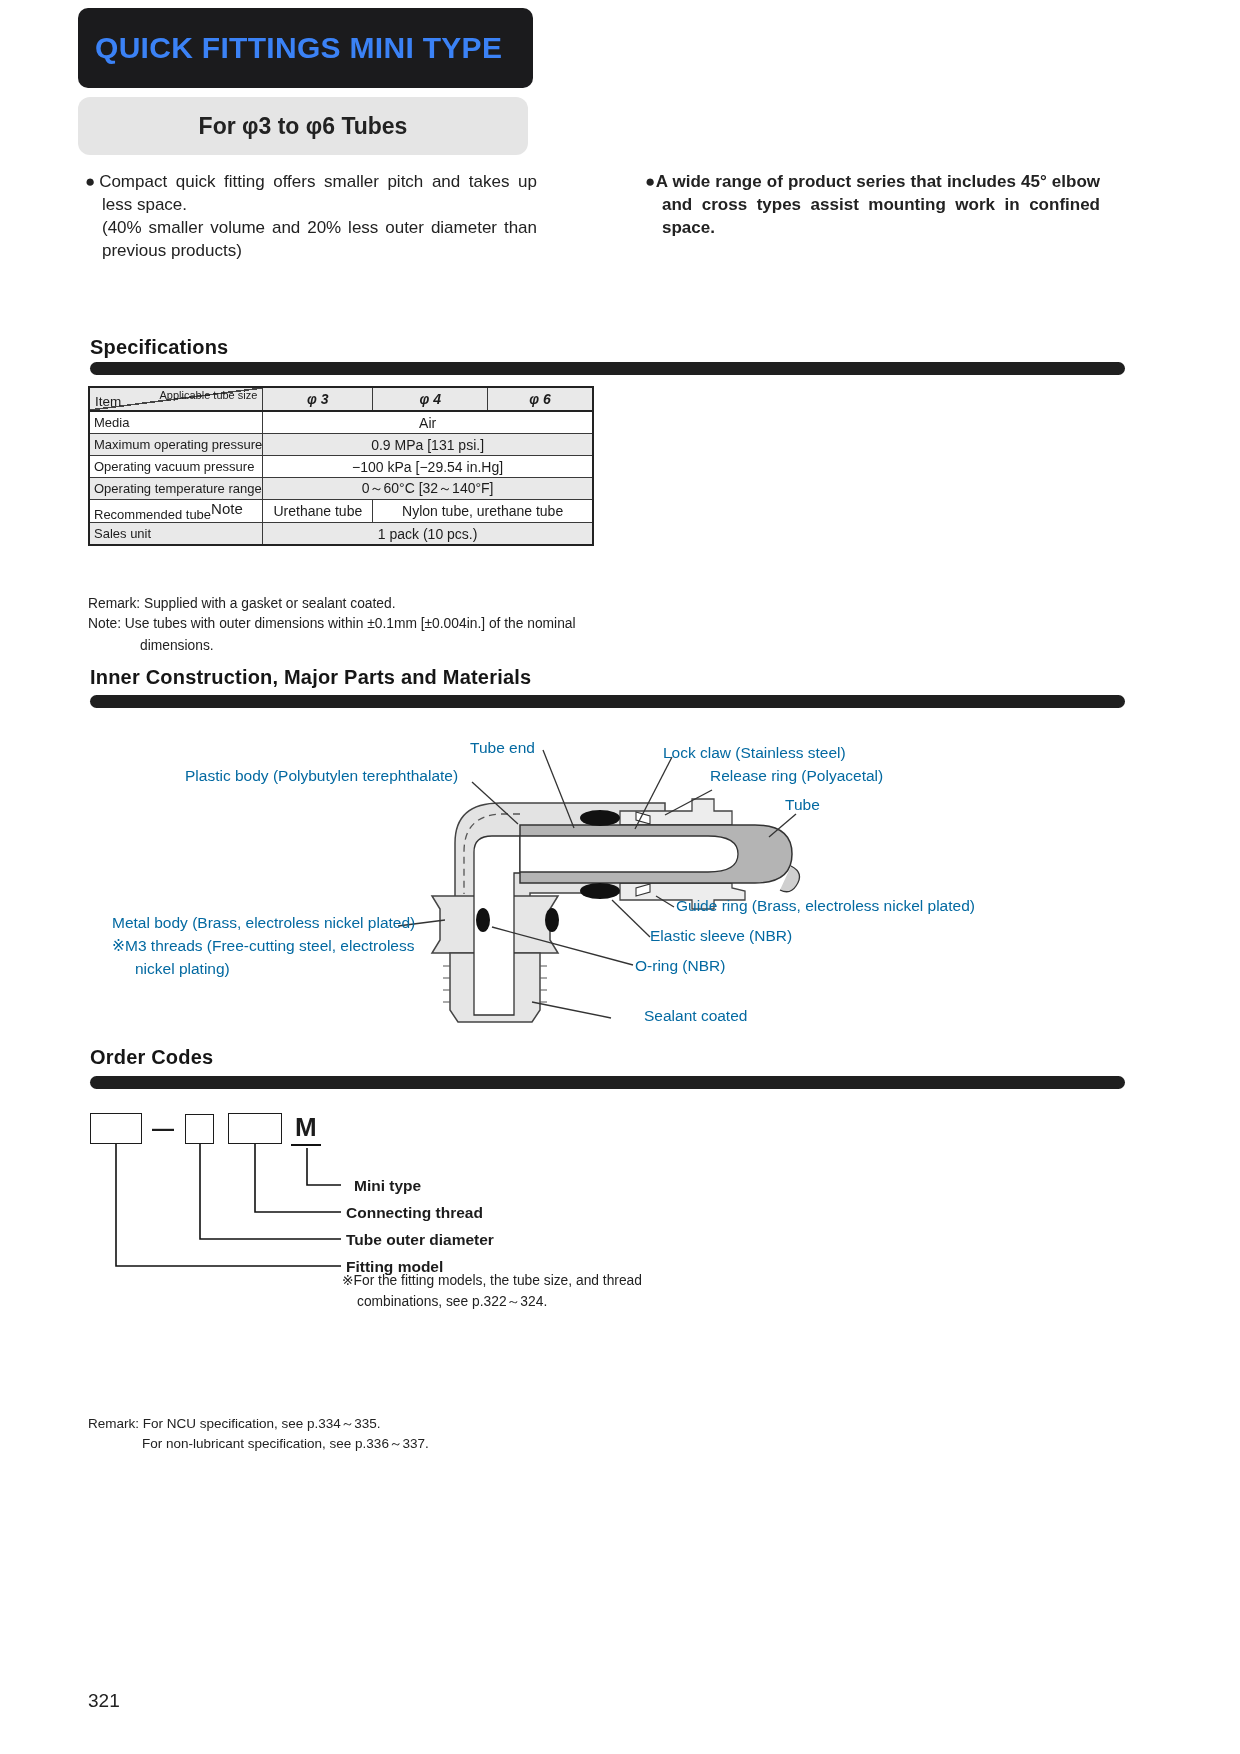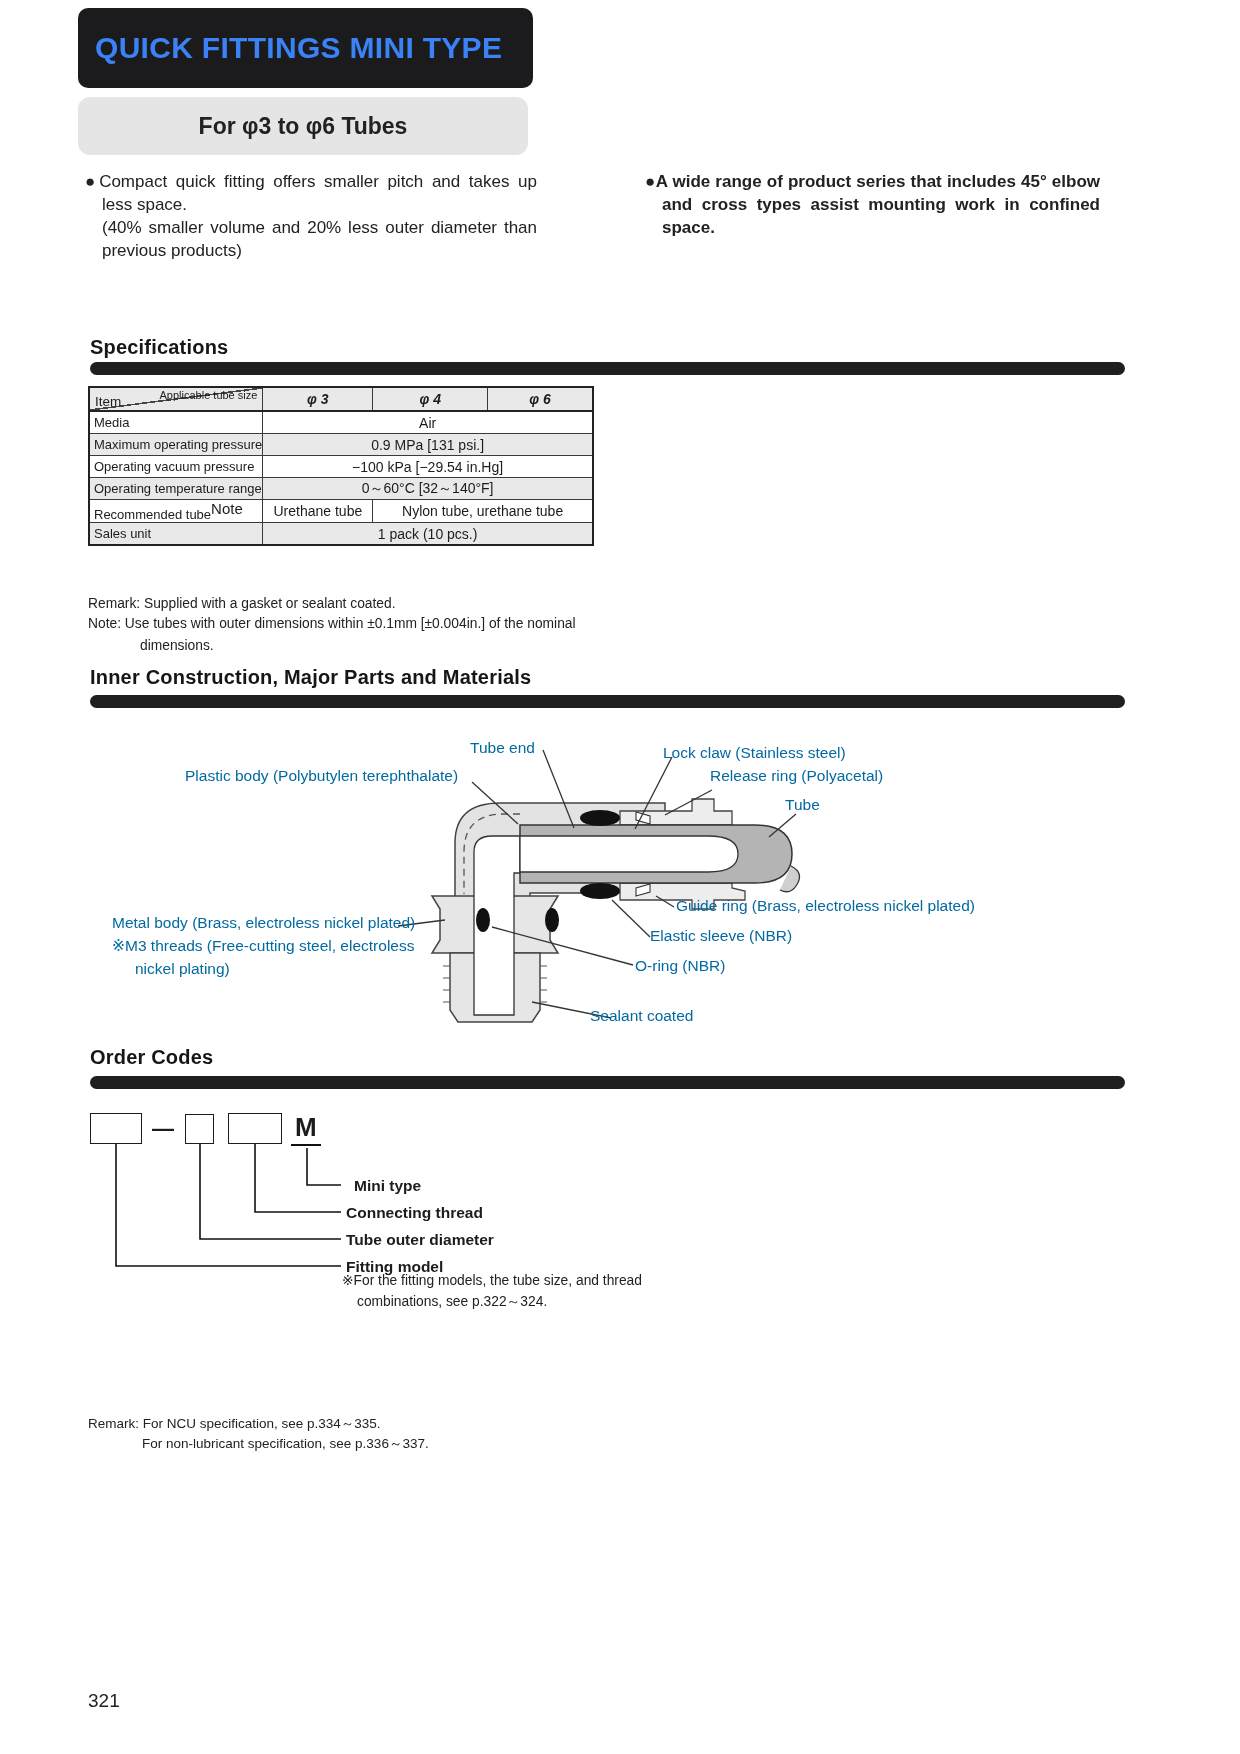--- a/index.html
+++ b/index.html
@@ -179,21 +179,21 @@
   <div class="abs part-label" style="left:663px;top:744px;">Lock claw (Stainless steel)</div>
   <div class="abs part-label" style="left:185px;top:767px;">Plastic body (Polybutylen terephthalate)</div>
   <div class="abs part-label" style="left:710px;top:767px;">Release ring (Polyacetal)</div>
   <div class="abs part-label" style="left:785px;top:796px;">Tube</div>
   <div class="abs part-label" style="left:676px;top:897px;">Guide ring (Brass, electroless nickel plated)</div>
   <div class="abs part-label" style="left:112px;top:914px;">Metal body (Brass, electroless nickel plated)</div>
   <div class="abs part-label" style="left:112px;top:937px;">※M3 threads (Free-cutting steel, electroless</div>
   <div class="abs part-label" style="left:135px;top:960px;">nickel plating)</div>
   <div class="abs part-label" style="left:650px;top:927px;">Elastic sleeve (NBR)</div>
   <div class="abs part-label" style="left:635px;top:957px;">O-ring (NBR)</div>
-  <div class="abs part-label" style="left:590px;top:1007px;">Sealant coated</div>
+  <div class="abs part-label" style="left:644px;top:1007px;">Sealant coated</div>
 
   <div class="abs sec-head" style="left:90px;top:1046px;">Order Codes</div>
   <div class="abs sec-bar" style="left:90px;top:1076px;"></div>
 
   <div class="abs oc-box" style="left:90px;top:1113px;width:52px;height:31px;"></div>
   <div class="abs oc-dash" style="left:148px;top:1113px;width:30px;line-height:31px;">—</div>
   <div class="abs oc-box" style="left:185px;top:1114px;width:29px;height:30px;"></div>
   <div class="abs oc-box" style="left:228px;top:1113px;width:54px;height:31px;"></div>
   <div class="abs oc-suffix" style="left:291px;top:1110px;">M</div>
 

